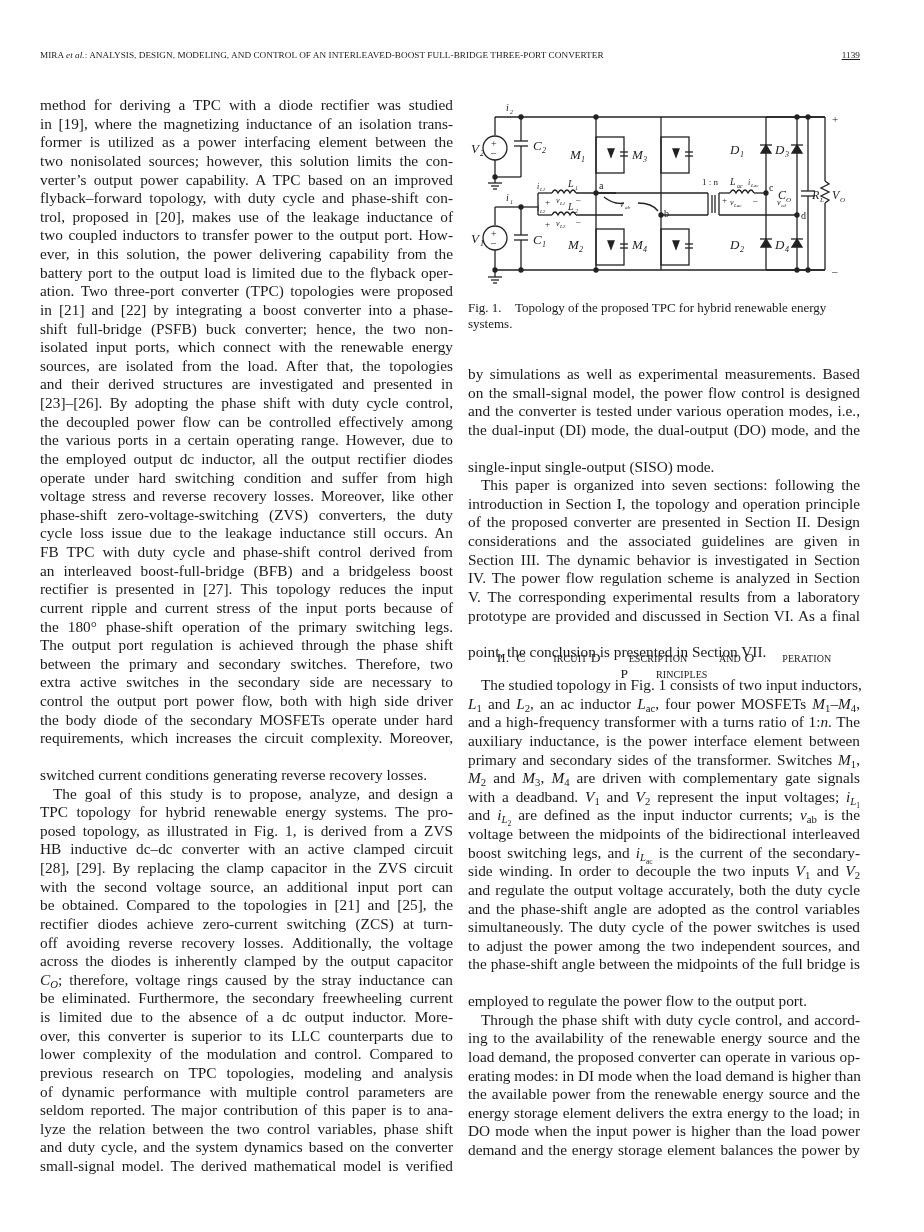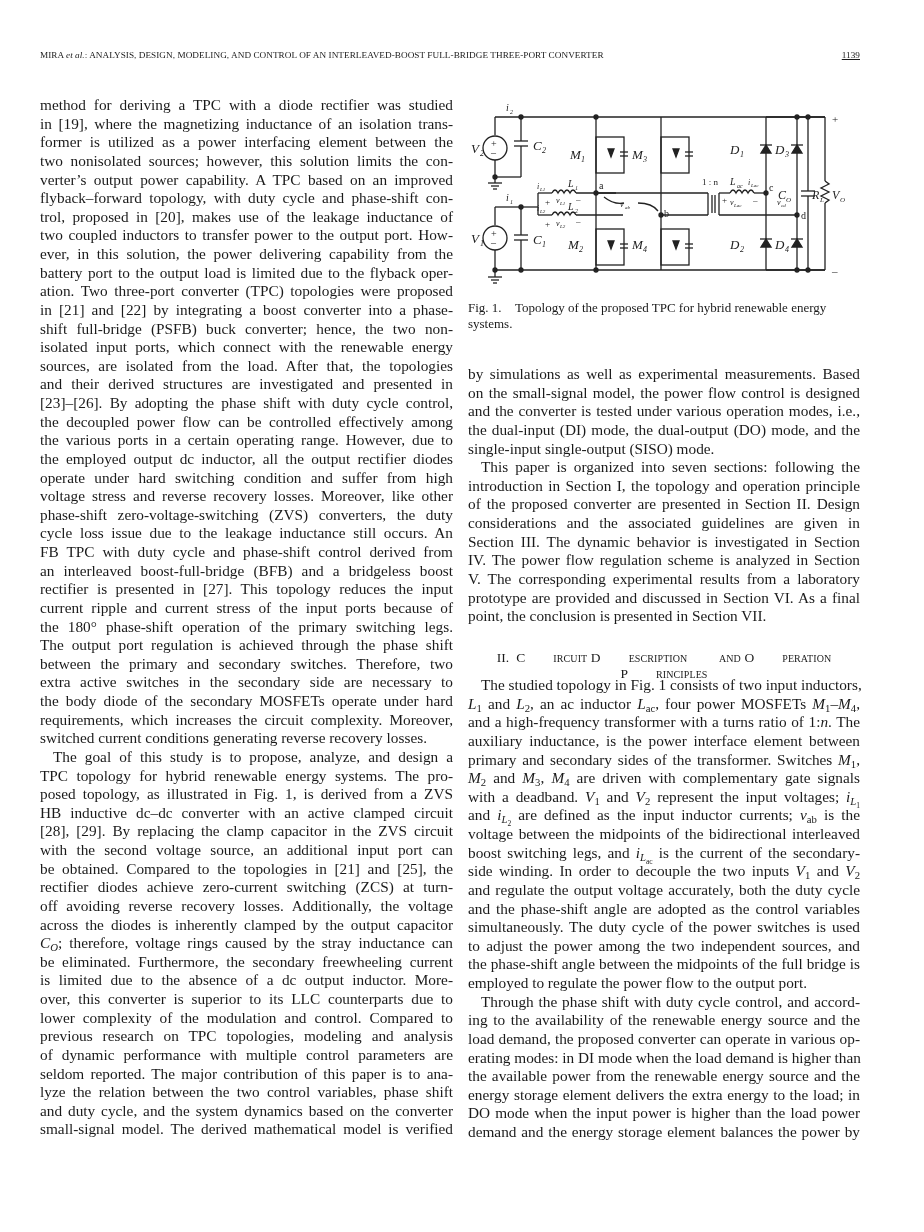--- a/index.html
+++ b/index.html
@@ -7,21 +7,21 @@
          font-family: "Liberation Serif", "DejaVu Serif", serif; color: #1a1a1a; }
   .header { position: absolute; top: 50px; left: 40px; width: 820px; height: 14px;
             font-size: 9.2px; letter-spacing: 0.05px; }
   .header .title { position: absolute; left: 0; top: 0; }
   .header .page-num { position: absolute; right: 0; top: 0; text-decoration: underline; }
   .col { position: absolute; font-size: 15.3px; line-height: 18.62px; text-align: justify; }
   .col-left { left: 40px; top: 96px; width: 413px; }
   .col-right-top { left: 468px; top: 365px; width: 392px; }
   .col-right-bottom { left: 468px; top: 676px; width: 392px; }
   .line { display: block; white-space: nowrap; text-align-last: justify; text-align: justify; }
-  .line.last { text-align-last: left; }
+  .line.last { text-align-last: left; margin-top: 18px; }
   .indent { padding-left: 13px; }
   .section-heading { position: absolute; left: 468px; top: 650px; width: 392px; text-align: center;
                      font-size: 13.5px; letter-spacing: 0.1px; }
   .sc-big { font-size: 13.5px; }
   .sc-small { font-size: 10px; margin-left: 28px; }
   .figure { position: absolute; left: 468px; top: 97px; width: 392px; height: 198px; }
   .fig-caption { position: absolute; left: 468px; top: 300px; width: 400px; font-size: 13px; }
   .fig-caption .num { display: inline-block; width: 47px; }
   i { font-style: italic; }
   sub { font-size: 70%; vertical-align: -3px; line-height: 0; }
@@ -61,20 +61,21 @@
     <span class="line">phase-shift zero-voltage-switching (ZVS) converters, the duty</span>
     <span class="line">cycle loss issue due to the leakage inductance still occurs. An</span>
     <span class="line">FB TPC with duty cycle and phase-shift control derived from</span>
     <span class="line">an interleaved boost-full-bridge (BFB) and a bridgeless boost</span>
     <span class="line">rectifier is presented in [27]. This topology reduces the input</span>
     <span class="line">current ripple and current stress of the input ports because of</span>
     <span class="line">the 180° phase-shift operation of the primary switching legs.</span>
     <span class="line">The output port regulation is achieved through the phase shift</span>
     <span class="line">between the primary and secondary switches. Therefore, two</span>
     <span class="line">extra active switches in the secondary side are necessary to</span>
+    <span class="line">control the output port power flow, both with high side driver</span>
     <span class="line">the body diode of the secondary MOSFETs operate under hard</span>
     <span class="line">requirements, which increases the circuit complexity. Moreover,</span>
     <span class="line last">switched current conditions generating reverse recovery losses.</span>
     <span class="line indent">The goal of this study is to propose, analyze, and design a</span>
     <span class="line">TPC topology for hybrid renewable energy systems. The pro-</span>
     <span class="line">posed topology, as illustrated in Fig. 1, is derived from a ZVS</span>
     <span class="line">HB inductive dc–dc converter with an active clamped circuit</span>
     <span class="line">[28], [29]. By replacing the clamp capacitor in the ZVS circuit</span>
     <span class="line">with the second voltage source, an additional input port can</span>
     <span class="line">be obtained. Compared to the topologies in [21] and [25], the</span>

